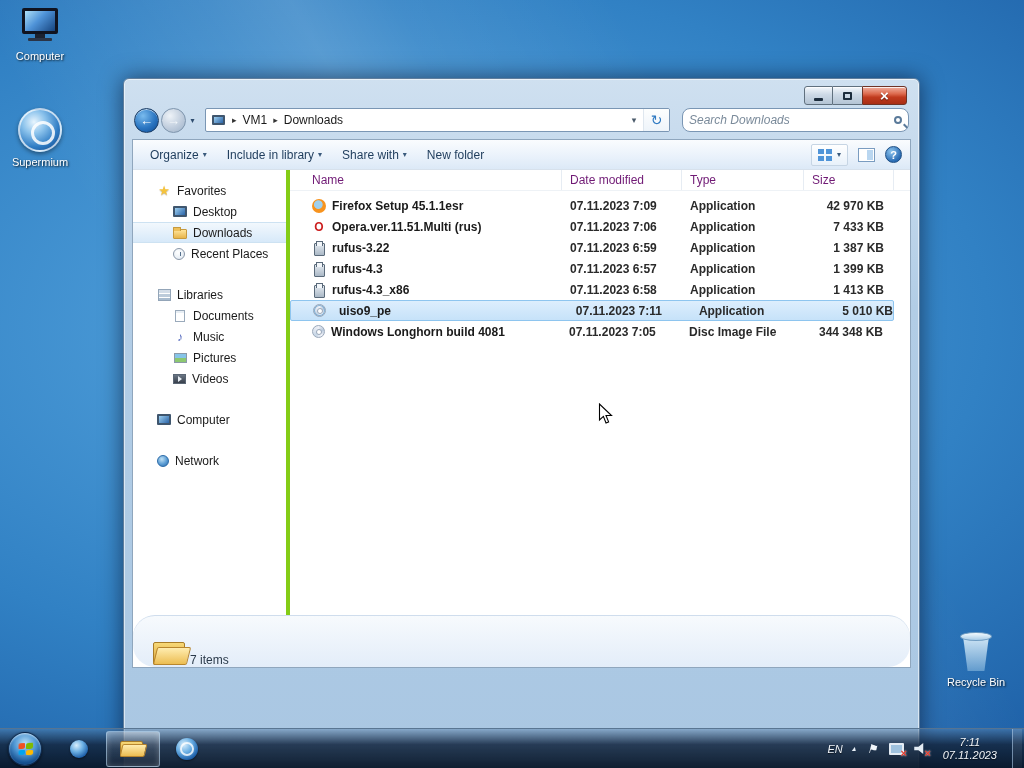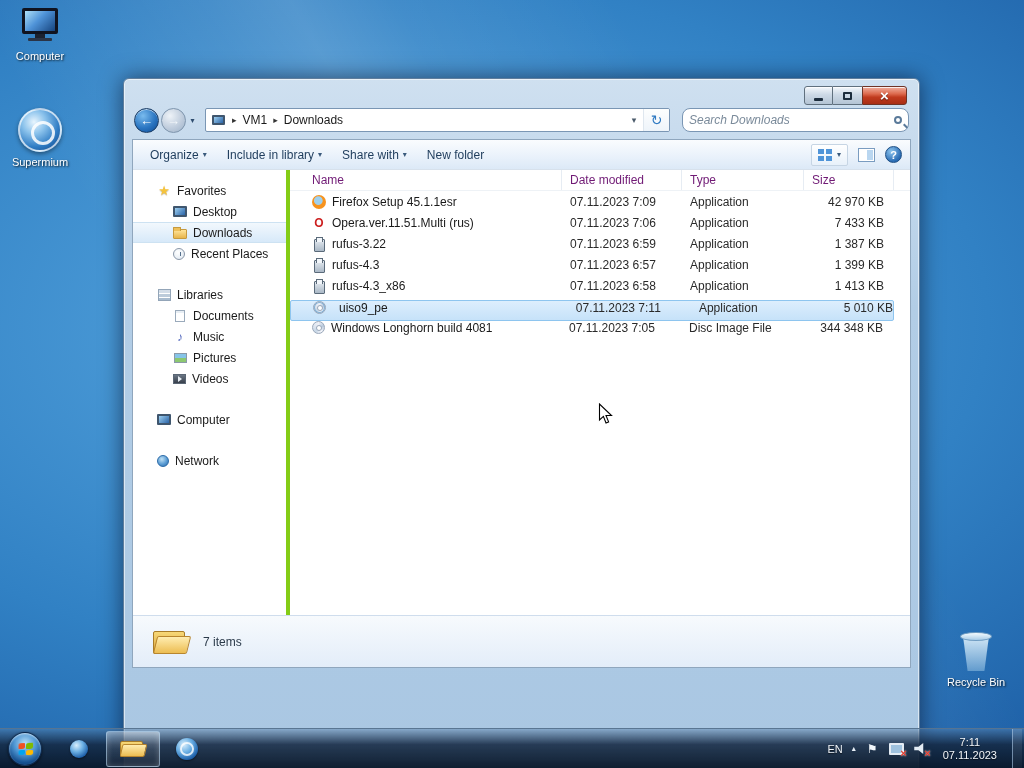--- a/index.html
+++ b/index.html
@@ -139,21 +139,21 @@
 
 
 .filearea { flex:1; display:flex; flex-direction:column; min-width:0; }
 .col-headers { height:21px; flex:none; display:flex; color:#701a75; border-bottom:1px solid #eef2f6; }
 .ch { border-right:1px solid #e6ecf3; display:flex; align-items:center; }
 .ch-name { width:272px; padding-left:22px; }
 .ch-date { width:120px; padding-left:8px; }
 .ch-type { width:122px; padding-left:8px; }
 .ch-size { width:90px; padding-left:8px; }
 .rows { padding-top:4px; }
-.frow { display:flex; height:21px; padding-left:22px; width:604px; }
+.frow { display:flex; align-items:center; height:21px; padding-left:22px; width:604px;font-weight:bold; }
 .frow.selected { background:linear-gradient(#ddeefd,#c6e2f9); border:1px solid #8ec5ef; border-radius:2px;
   height:21px;gap:7px; }
 .ficon { width:14px; height:14px; margin-right:6px; flex:none; position:relative;
   display:flex; align-items:center; justify-content:center; }
 .c-name { width:230px; white-space:nowrap; overflow:hidden; }
 .c-date { width:120px; padding-left:8px; color:#2a2a2a; }
 .c-type { width:122px; padding-left:8px; color:#2a2a2a; }
 .c-size { width:80px; text-align:right; padding-right:0; color:#2a2a2a; }
 
 .fi-firefox { border-radius:50%; background:radial-gradient(circle at 45% 40%, #9fd0ee 0 34%, #f7931e 42% 78%, #d9640a 100%); }
@@ -162,22 +162,22 @@
 .fi-rufus::before { content:""; width:9px; height:11px; background:linear-gradient(#e4eaf0,#aab8c6);
   border:1px solid #5a6a7a; border-radius:1px; margin-top:3px; }
 .fi-rufus::after { content:""; position:absolute; top:0; left:4px; width:5px; height:4px; background:#f2f6fa;
   border:1px solid #5a6a7a; border-bottom:none; }
 .fi-cd { border-radius:50%; width:13px; height:13px;
   background:conic-gradient(#eef0f6, #b9c9dc, #f4f5fa, #c6d6e6, #dfe6f0, #eef0f6); border:1px solid #9aa8ba; }
 .fi-cd::before { content:""; width:4px; height:4px; background:#fff; border:1px solid #98a6b8; border-radius:50%; }
 .fi-uiso { box-shadow:0 0 0 1px #7fb0d8 inset; }
 
 
-.details-pane { height:52px; flex:none; display:flex; align-items:center; gap:14px; padding-left:20px;
-  background:linear-gradient(#f7fafd,#e3edf9); border-top:1px solid #cfdded; }
+.details-pane { height:52px; flex:none; display:flex; align-items:flex-end; gap:1px; padding-left:20px;
+  background:linear-gradient(#f7fafd,#e3edf9); border-top:1px solid #cfdded;border-radius:22px; }
 .dp-folder { width:36px; height:28px; position:relative; }
 .dp-folder::before { content:""; position:absolute; inset:3px 4px 2px 0; background:linear-gradient(#f7d877,#d9a33c);
   border:1px solid #a87c28; border-radius:2px; }
 .dp-folder::after { content:""; position:absolute; left:2px; right:0; bottom:2px; height:16px;
   background:linear-gradient(#ffedb0,#ecbd52); border:1px solid #b8862e; border-radius:2px; transform:skewX(-14deg); }
 .dp-text { color:#2b3a4a; }
 
 
 #taskbar { position:absolute; left:0; right:0; bottom:0; height:40px; z-index:10; display:flex; align-items:center;
   background:linear-gradient(rgba(90,130,170,.45), rgba(20,40,66,.88) 40%, rgba(8,22,40,.95));
@@ -200,21 +200,21 @@
   box-shadow:0 1px 2px rgba(0,0,0,.5); position:relative; }
 .tb-globe.small { width:18px; height:18px; }
 .tb-globe.ring::before { content:""; position:absolute; inset:4px; border-radius:50%;
   border:2px solid rgba(255,255,255,.8); }
 .tb-folder { width:26px; height:20px; position:relative; }
 .tb-folder::before { content:""; position:absolute; inset:2px 3px 2px 0; background:linear-gradient(#f7d877,#d9a33c);
   border:1px solid #a87c28; border-radius:2px; }
 .tb-folder::after { content:""; position:absolute; left:1px; right:0; bottom:2px; height:11px;
   background:linear-gradient(#ffedb0,#ecbd52); border:1px solid #b8862e; border-radius:2px; transform:skewX(-13deg); }
 
-.tray { margin-left:auto; display:flex; align-items:center; gap:9px; color:#fff; padding-right:2px; height:100%; }
+.tray { margin-left:auto; display:flex; align-items:center; gap:9px; color:#fff; padding-right:2px; height:100%;font-style:italic; }
 .tray-lang { font-size:11px; color:#f0f5fa; text-shadow:0 1px 1px rgba(0,0,0,.6); }
 .tray-up { font-size:8px; color:#e8f0f8; }
 .tray-up::before { content:"▴"; }
 .tray-ic { position:relative; width:15px; height:14px; display:flex; align-items:center; justify-content:center; }
 .flag-ic::before { content:"⚑"; color:#f2f7fb; font-size:12px; }
 .net-ic::before { content:""; width:11px; height:8px; border:2px solid #e4ecf4; border-radius:1px; background:#9fc2de; }
 .vol-ic::before { content:""; width:12px; height:11px; background:#e4ecf4;
   clip-path:polygon(0 33%, 35% 33%, 75% 0, 75% 100%, 35% 67%, 0 67%); }
 .badge-x::after { content:"×"; position:absolute; right:-3px; bottom:-3px; color:#e23b2e; font-weight:900;
   font-size:11px; text-shadow:0 0 2px #fff; }

